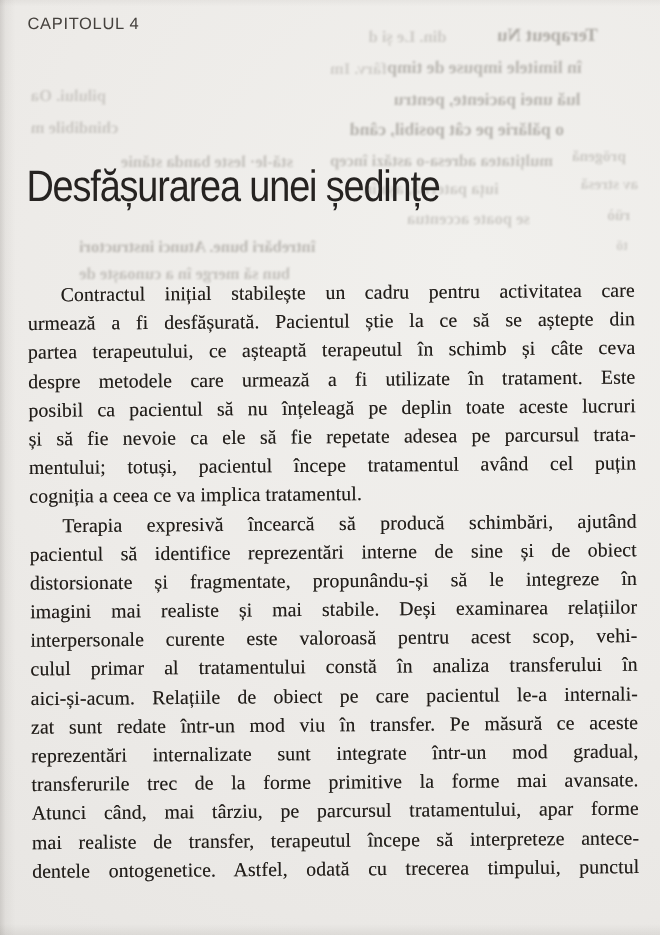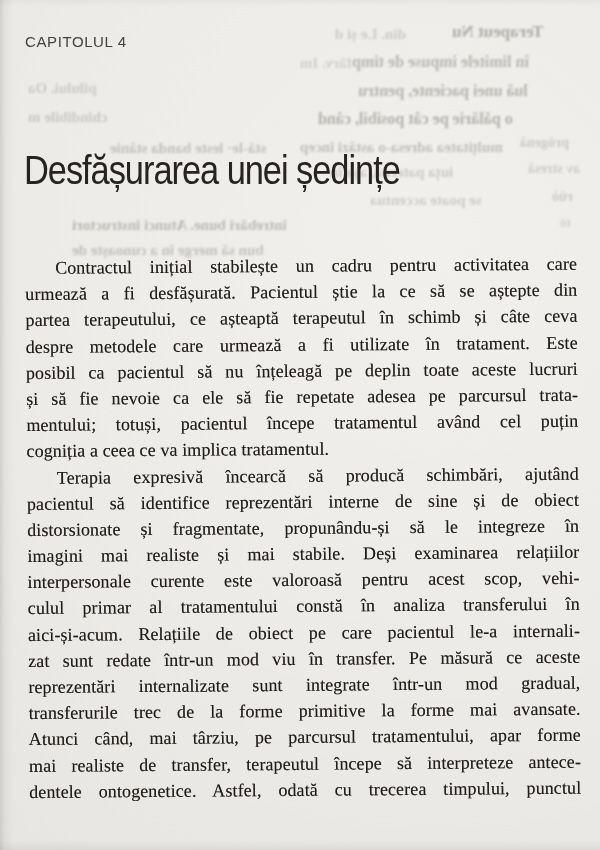--- a/index.html
+++ b/index.html
@@ -74,21 +74,21 @@
       <span class="frag" style="left: 330px; top: 164px; font-size: 15px; opacity: 0.28;">iuța paternă, așa în</span>
       <span class="frag" style="left: 370px; top: 192px; font-size: 15px; opacity: 0.27;">se poate accentua</span>
       <span class="frag" style="left: 72px; top: 217px; font-size: 15px; opacity: 0.4;">întrebări bune. Atunci instructori</span>
       <span class="frag" style="left: 72px; top: 242px; font-size: 15px; opacity: 0.34;">bun să merge în a cunoaște de</span>
       <span class="frag" style="left: 520px; top: 135px; font-size: 14px; opacity: 0.28;">prögenă</span>
       <span class="frag" style="left: 528px; top: 161px; font-size: 14px; opacity: 0.26;">av stresă</span>
       <span class="frag" style="left: 552px; top: 189px; font-size: 14px; opacity: 0.28;">rüò</span>
       <span class="frag" style="left: 560px; top: 215px; font-size: 13px; opacity: 0.24;">tö</span>
     </div>
 
-  <div class="kicker" style="color: rgb(69, 65, 61); margin-top: 20px;">CAPITOLUL 4</div>
+  <div class="kicker" style="color: rgb(69, 65, 61);">CAPITOLUL 4</div>
 
   <h1 class="title" style="color: rgb(38, 35, 33);">Desfășurarea unei ședințe</h1>
 
   <div class="bodytext" style="color: rgb(33, 29, 25);">
       <div class="line indent">Contractul inițial stabilește un cadru pentru activitatea care</div>
       <div class="line">urmează a fi desfășurată. Pacientul știe la ce să se aștepte din</div>
       <div class="line">partea terapeutului, ce așteaptă terapeutul în schimb și câte ceva</div>
       <div class="line">despre metodele care urmează a fi utilizate în tratament. Este</div>
       <div class="line">posibil ca pacientul să nu înțeleagă pe deplin toate aceste lucruri</div>
       <div class="line">și să fie nevoie ca ele să fie repetate adesea pe parcursul trata-</div>

